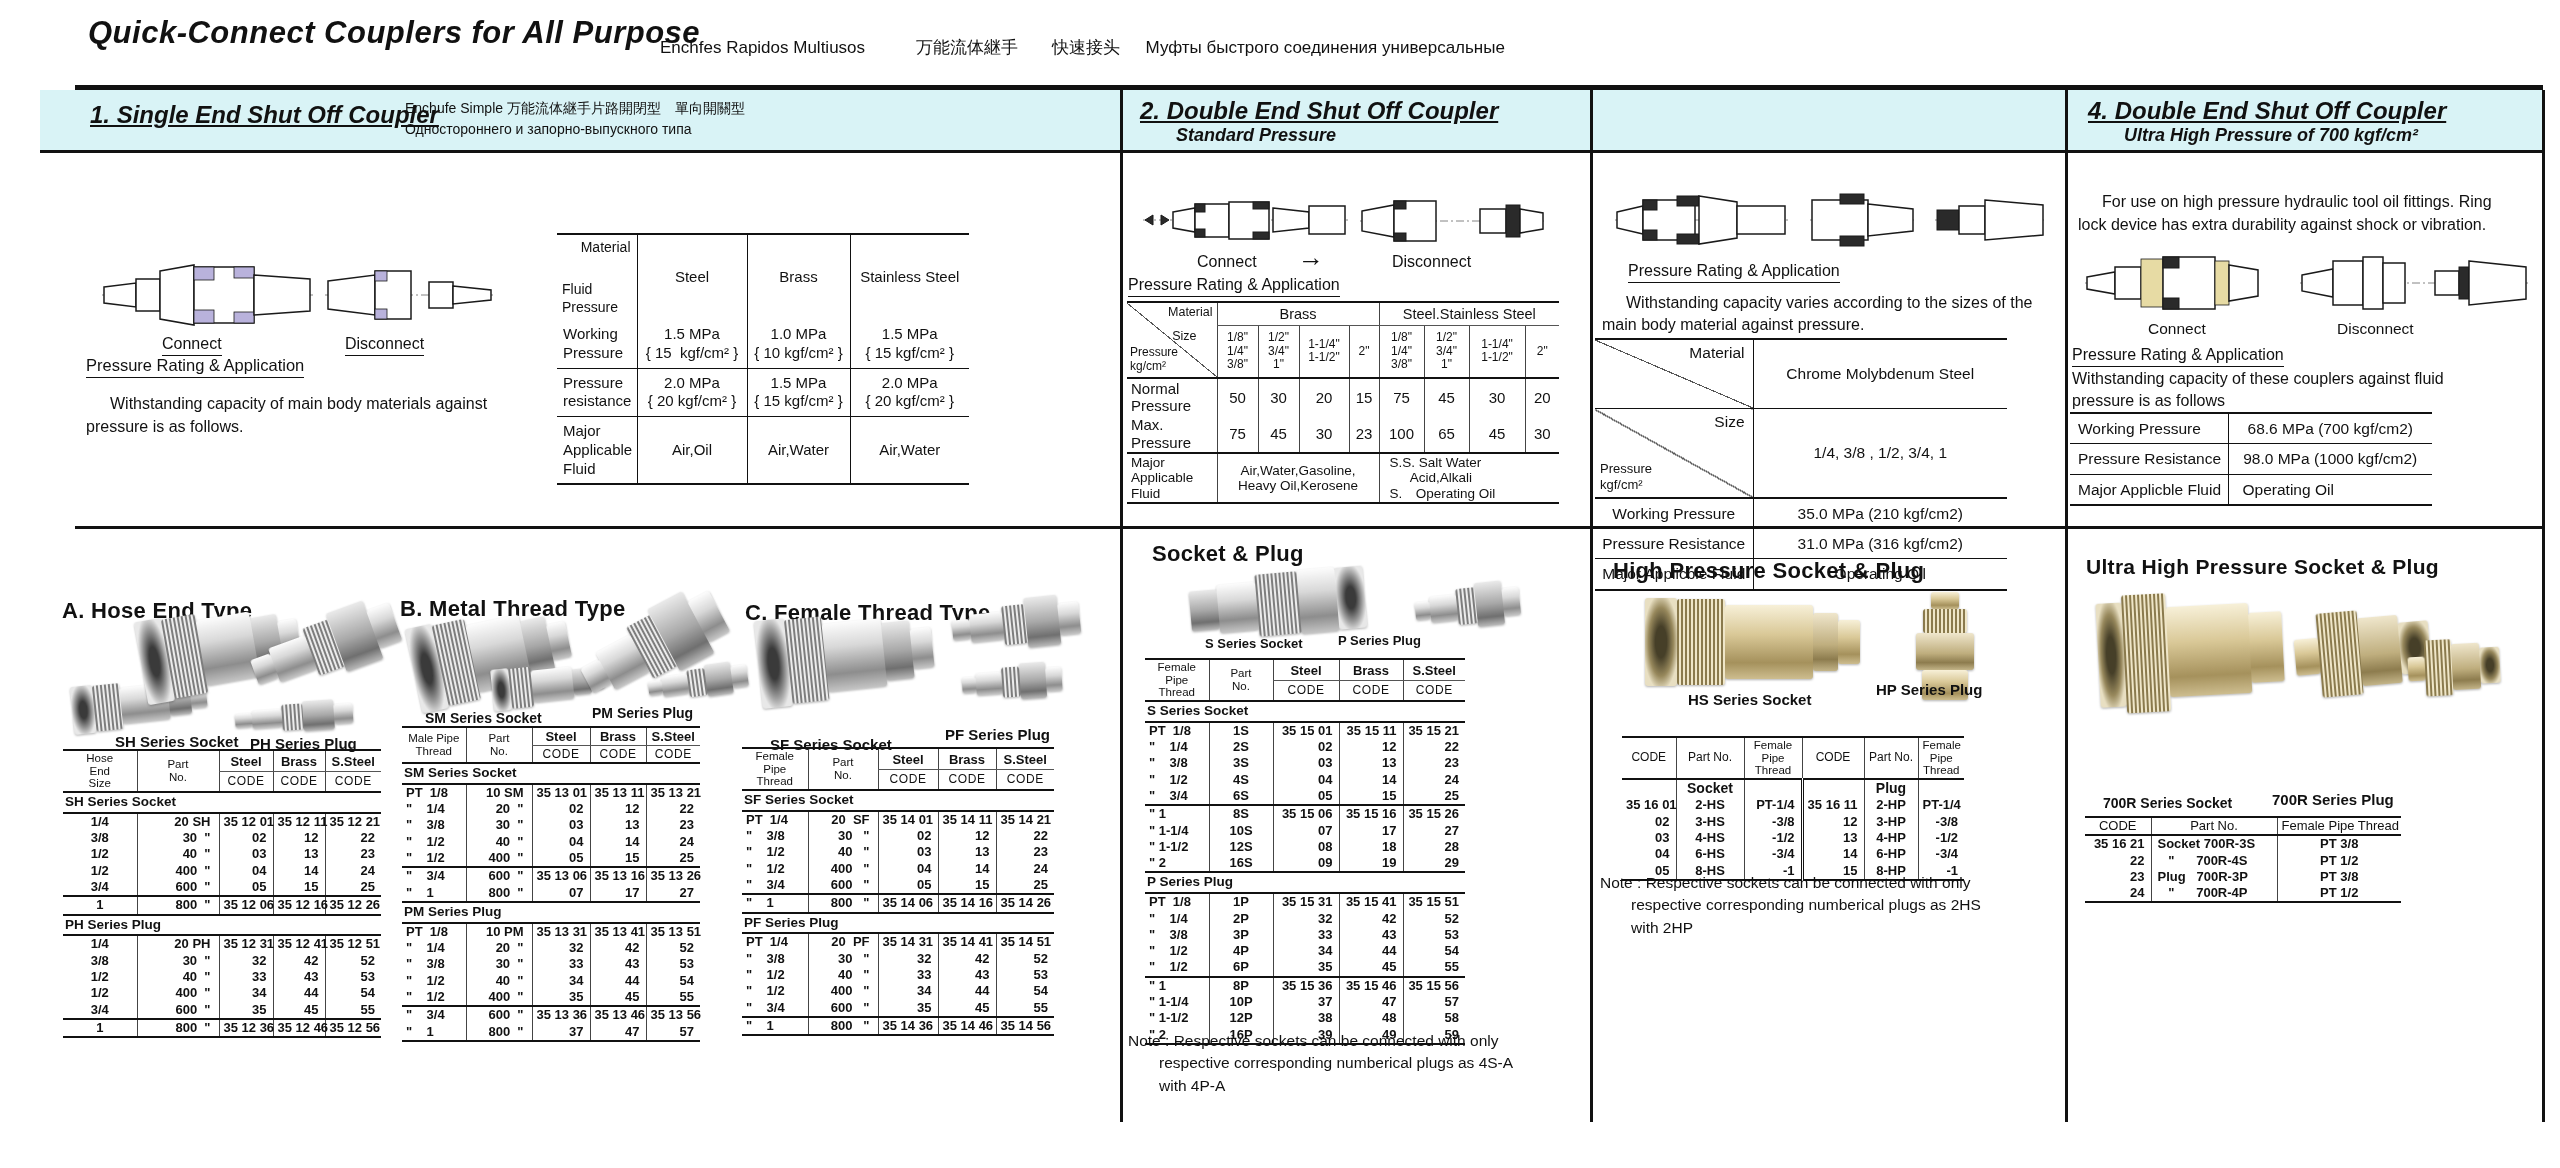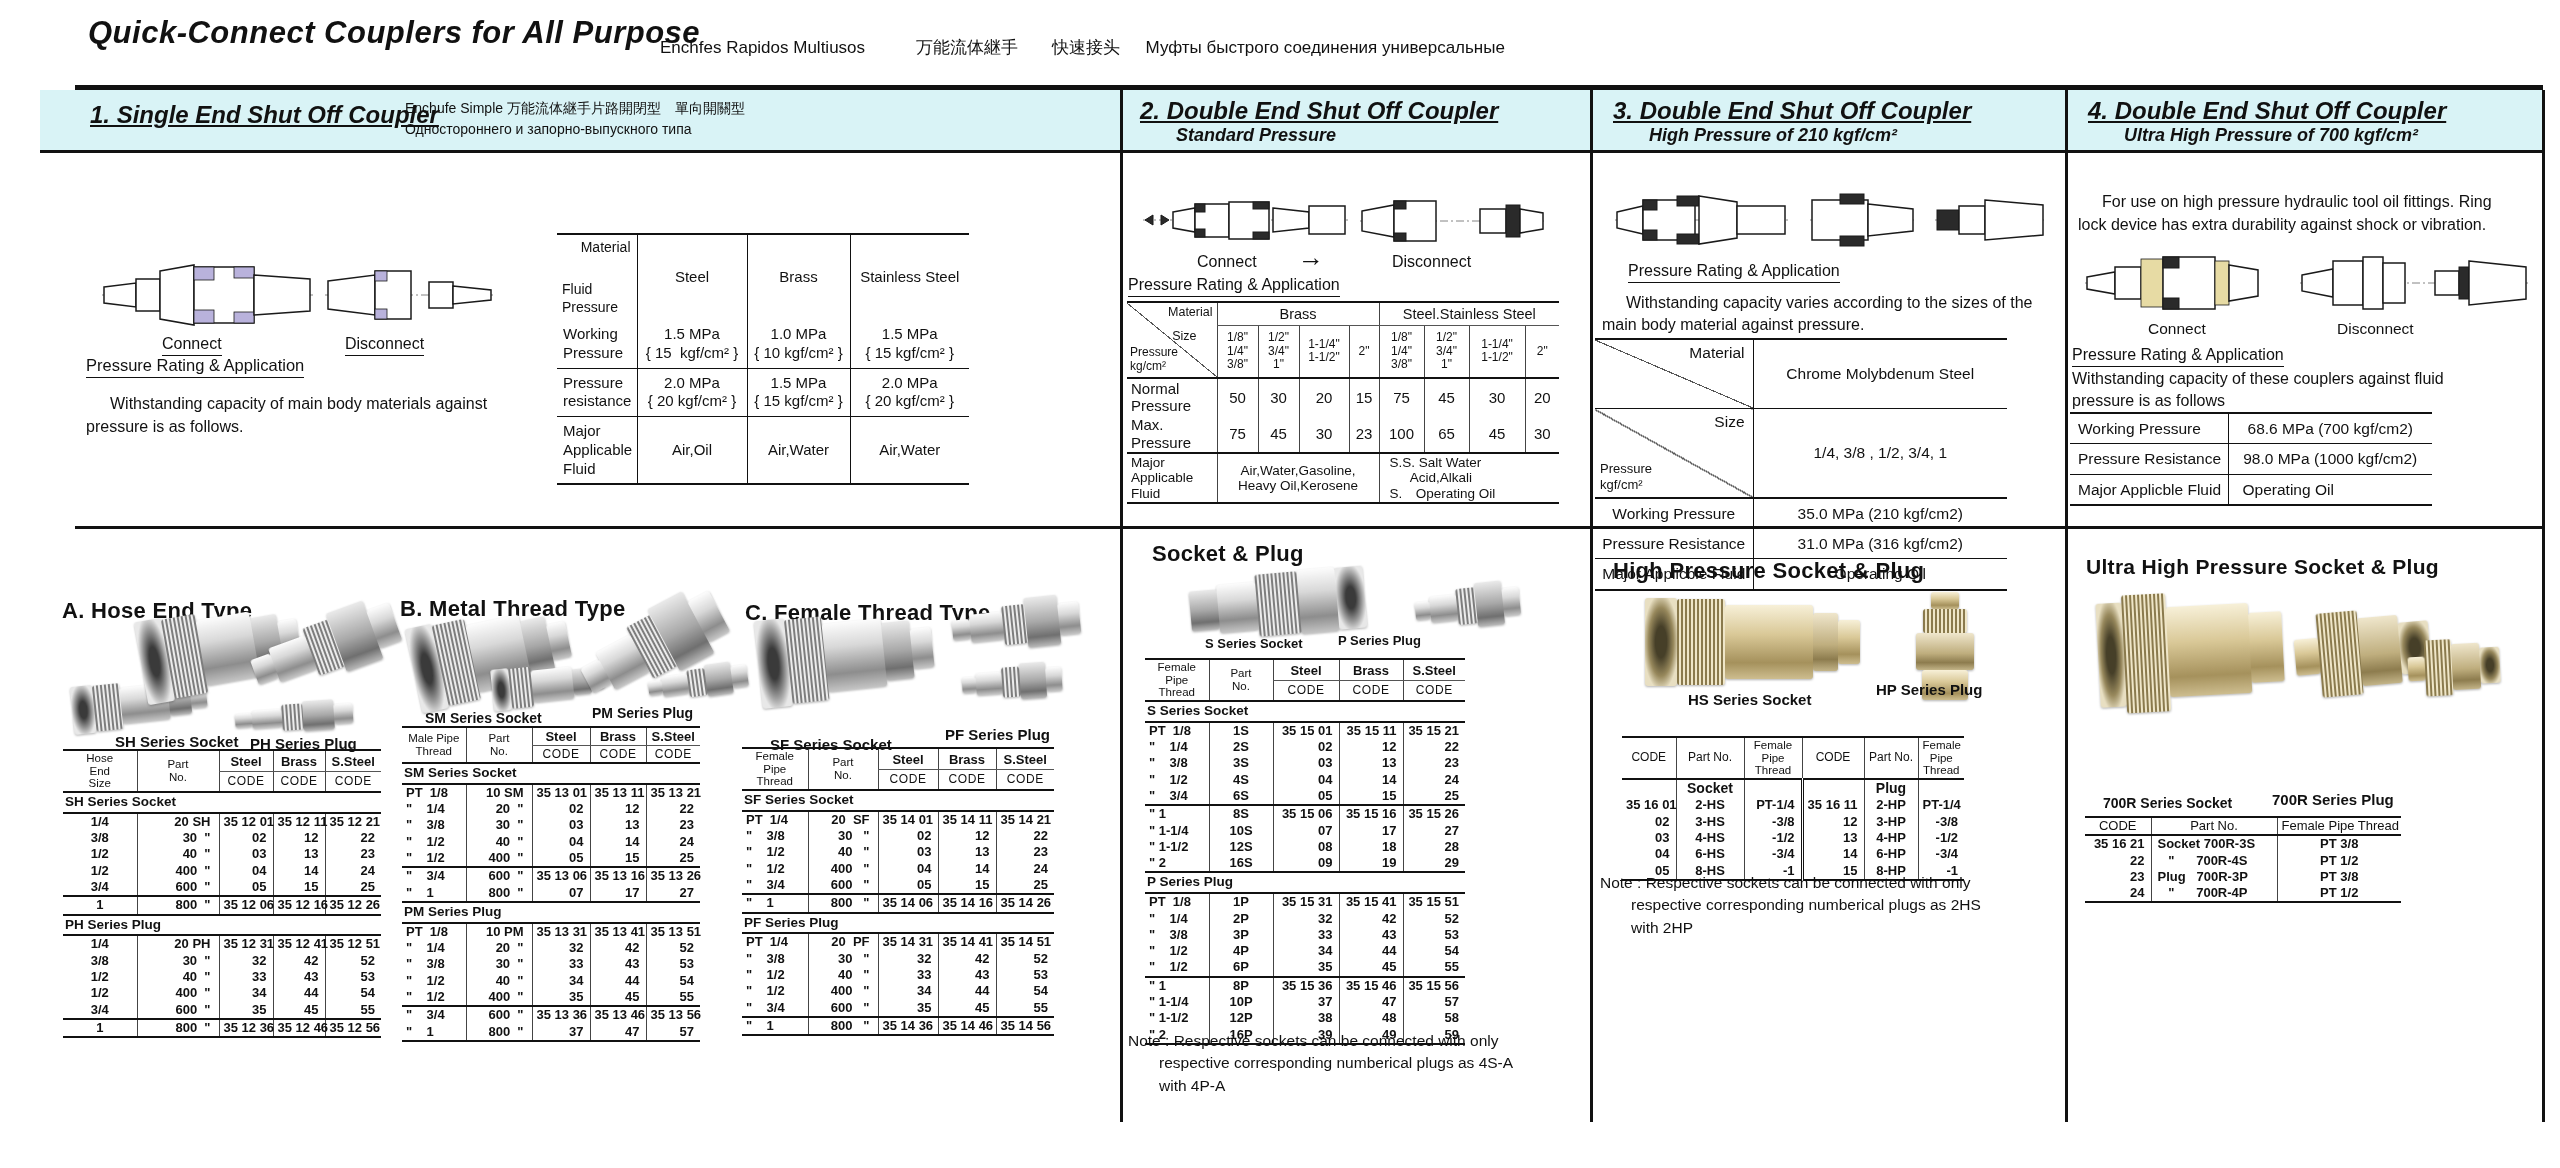--- a/index.html
+++ b/index.html
@@ -105,24 +105,20 @@
     <span class="bt">1. Single End Shut Off Coupler</span>
   </div>
   <div class="bs bs1sub" style="left:405px;top:98px">
     <div>Enchufe Simple 万能流体継手片路開閉型 單向開關型</div>
     <div>Одностороннего и запорно-выпускного типа</div>
   </div>
   <div class="bs" style="left:1140px;top:97px">
     <span class="bt">2. Double End Shut Off Coupler</span>
     <span class="bsub">Standard Pressure</span>
   </div>
-  <div class="bs" style="left:1613px;top:97px">
-    <span class="bt">3. Double End Shut Off Coupler</span>
-    <span class="bsub">High Pressure of 210 kgf/cm²</span>
-  </div>
   <div class="bs" style="left:2088px;top:97px">
     <span class="bt">4. Double End Shut Off Coupler</span>
     <span class="bsub">Ultra High Pressure of 700 kgf/cm²</span>
   </div>
 
   <div class="abs vline" style="left:1120px"></div>
   <div class="abs vline" style="left:1590px"></div>
   <div class="abs vline" style="left:2065px"></div>
   <div class="abs vline" style="left:2542px"></div>
   <div class="abs hmid"></div>

